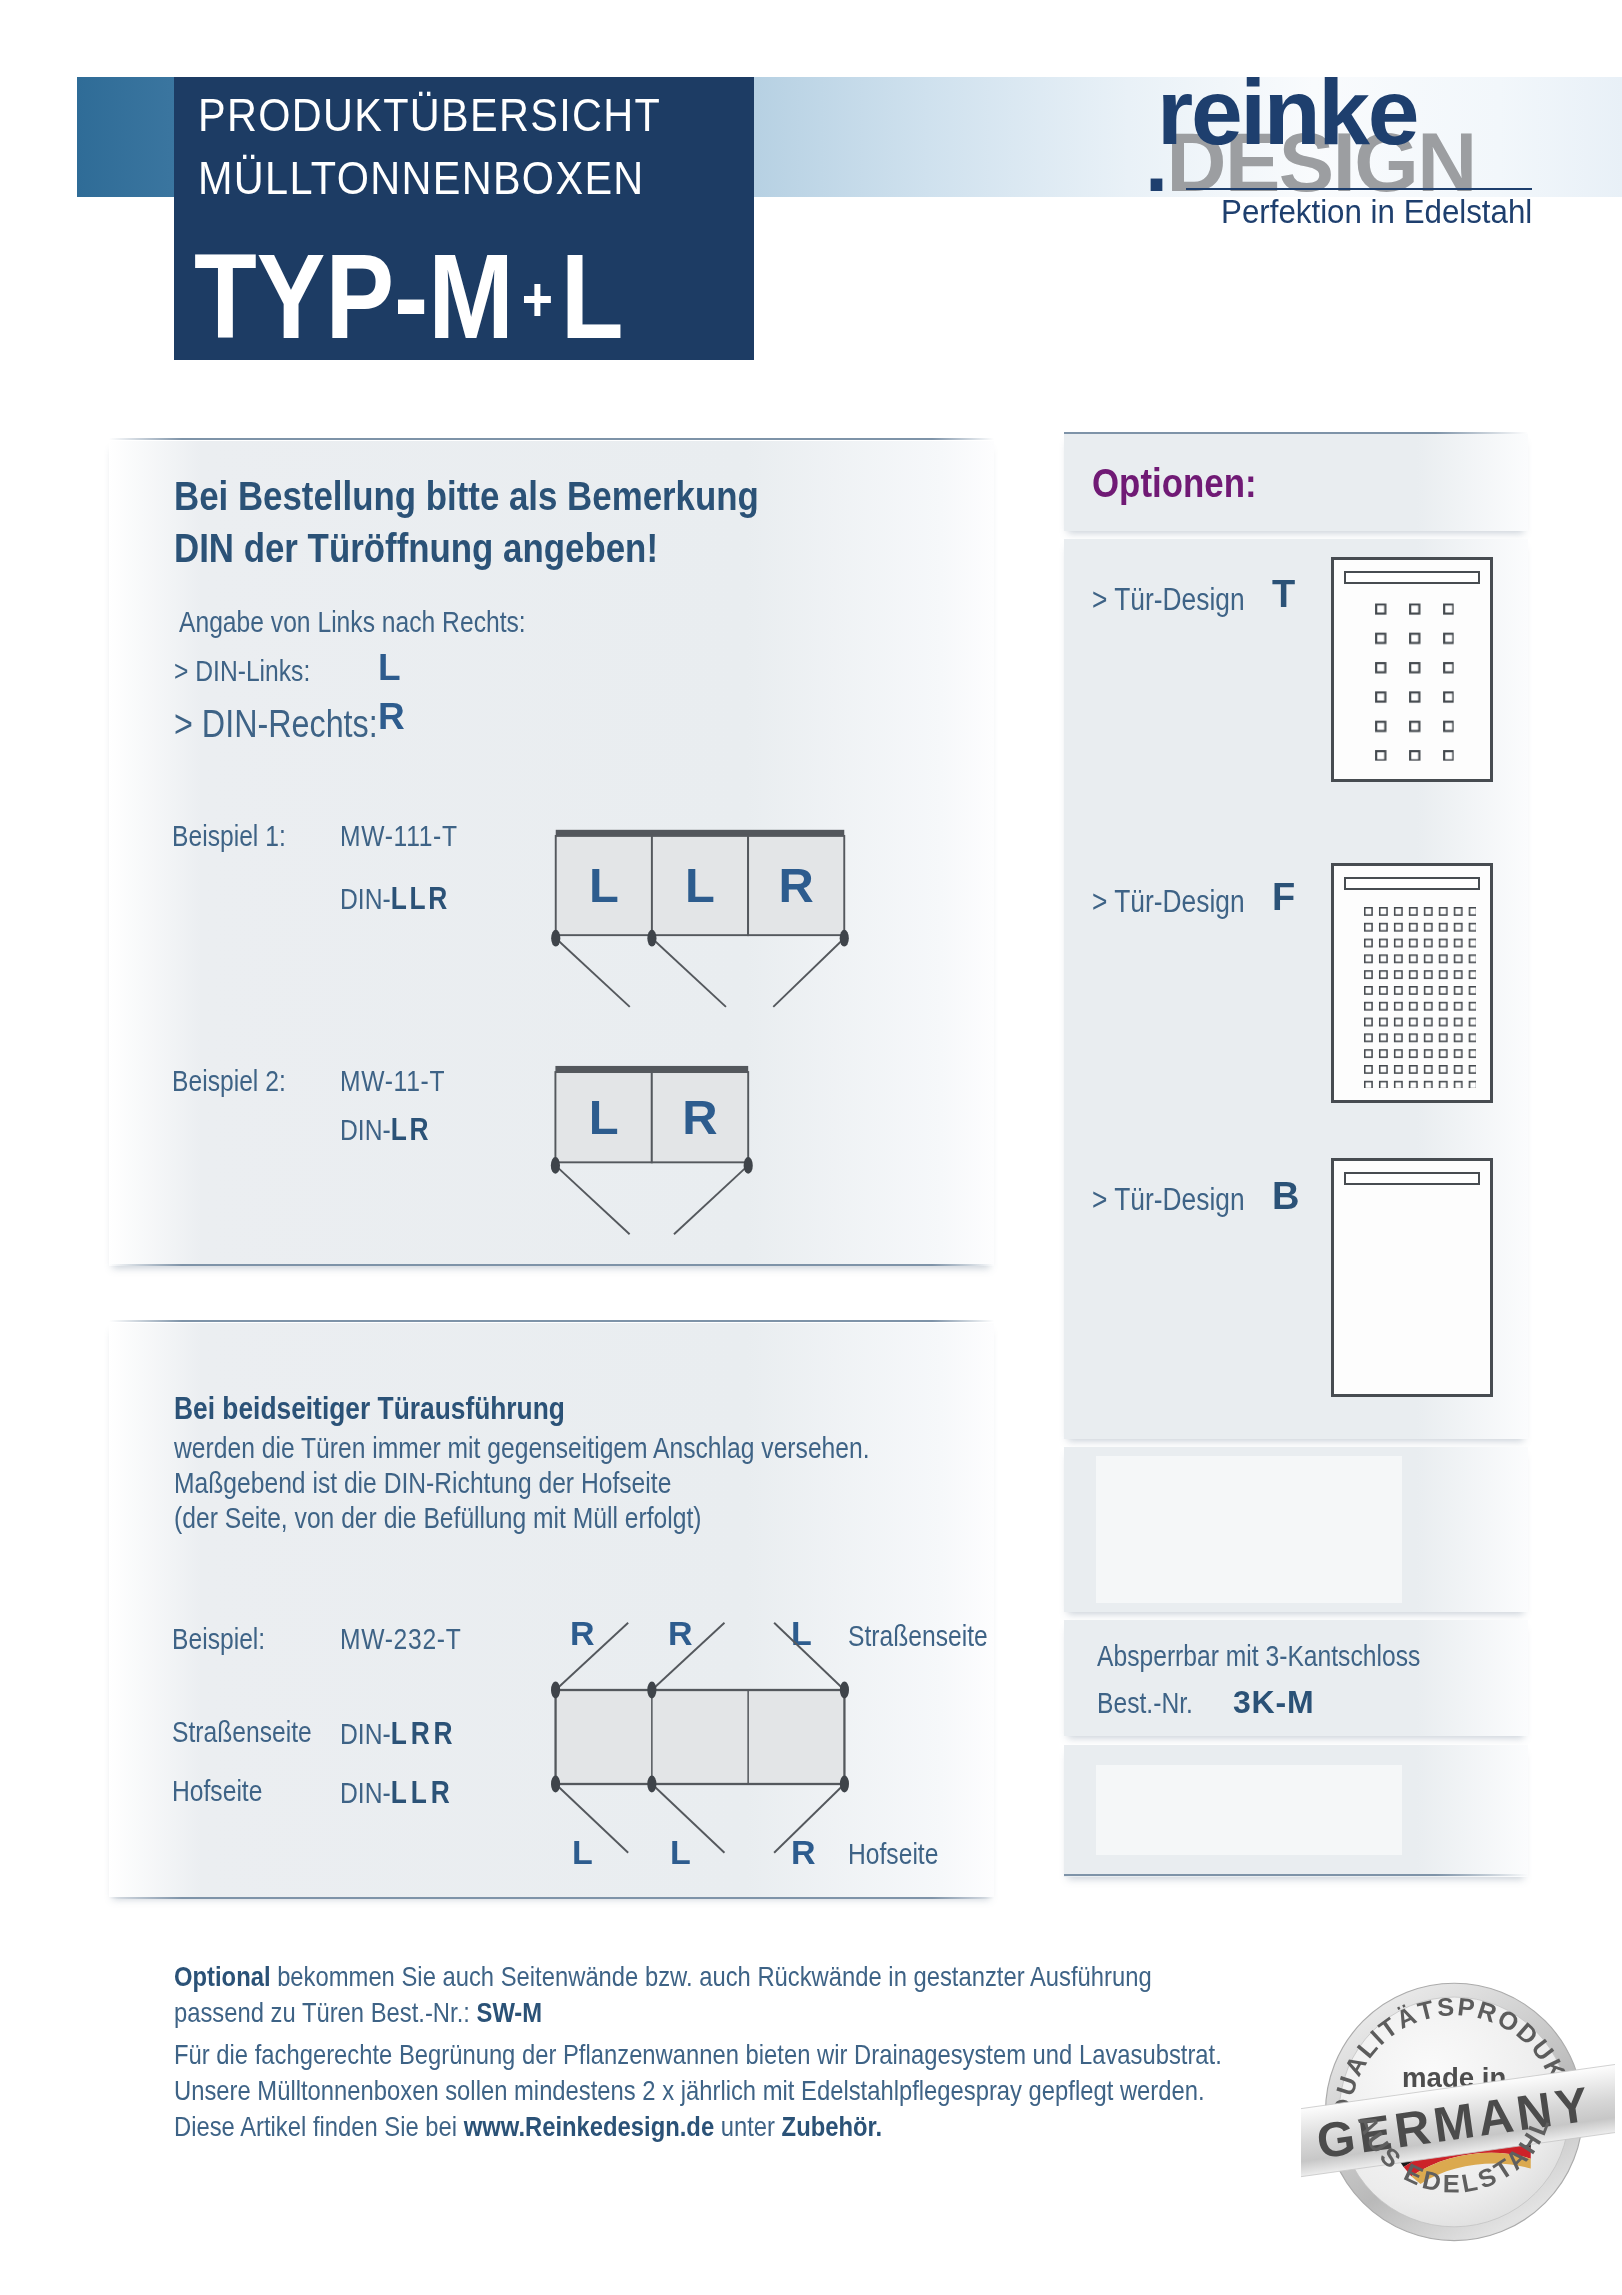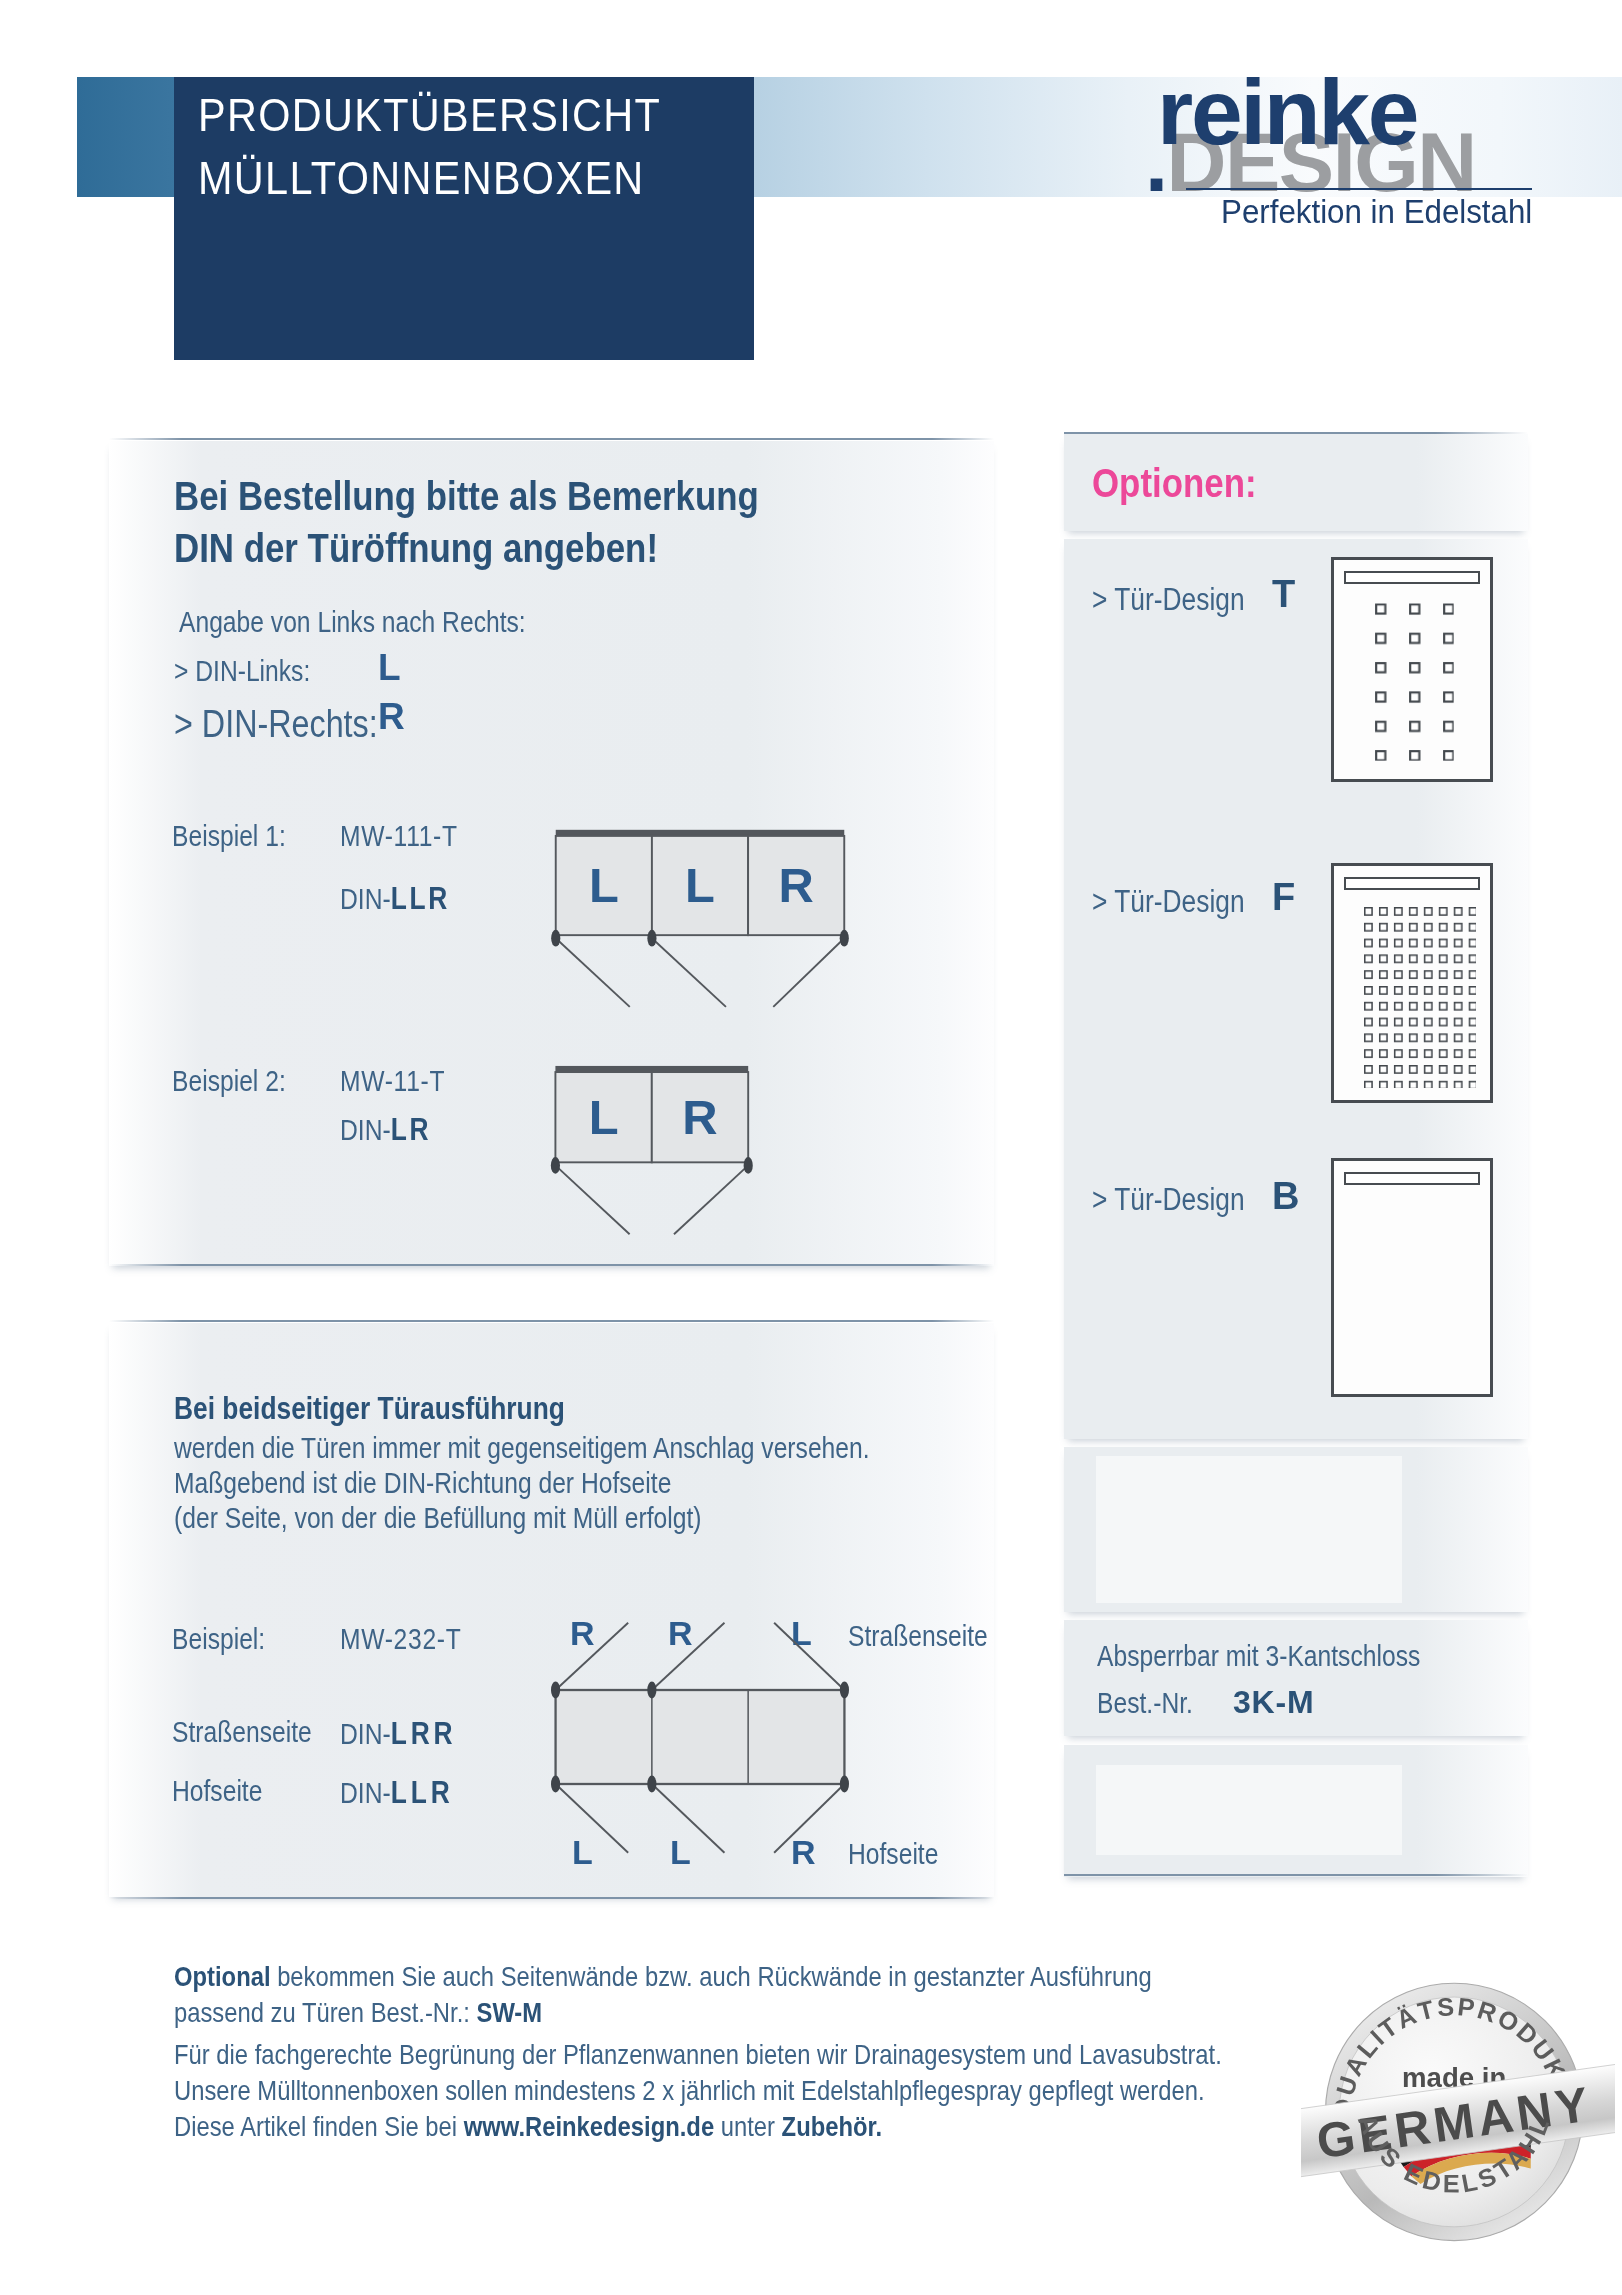--- a/index.html
+++ b/index.html
@@ -32,20 +32,25 @@
   <div class="abs" style="left:77px;top:77px;width:1546px;height:120px;
               background:linear-gradient(90deg,#2f6c97 0%,#3a759f 6%,#8fb4cf 30%,#b7d1e3 44%,#cfe1ee 55%,#e9f1f7 68%,#f9fbfd 80%,#f2f7fb 92%,#e8f0f7 100%);"></div>
 
   <div class="abs" style="left:174px;top:77px;width:580px;height:283px;background:#1d3c64;">
     <div class="t" style="left:24px;top:78px;font-size:46px;color:#ffffff;letter-spacing:1.5px;">
       <span class="cx9">MÜLLTONNENBOXEN</span>
     </div>
     <div class="t" style="left:24px;top:15.3px;font-size:46px;color:#ffffff;letter-spacing:1.5px;">
       <span class="cx9">PRODUKTÜBERSICHT</span>
     </div>
+    <div class="t" style="left:20px;top:159px;font-size:121px;font-weight:bold;color:#ffffff;">
+      <span class="cx" style="transform-origin:0 50%;">
+        <span>TYP-M</span><span style="font-size:63px;position:relative;top:-17px;margin:0 9.2px;">+</span><span>L</span>
+      </span>
+    </div>
   </div>
 
   <div class="t" style="left:1157px;top:66px;font-size:93px;font-weight:bold;letter-spacing:-2.3px;color:#1e3f6e;z-index:3;"><span>reinke</span></div>
   <div class="t" style="left:1145px;top:121px;font-size:83px;font-weight:bold;letter-spacing:-1.5px;color:#9c9ea1;z-index:2;text-align:right;">
     <span style="color:#1e3f6e;">.</span><span>DESIGN</span>
   </div>
   <div class="abs" style="left:1186px;top:188px;width:346px;height:2.3px;background:#1e3f6e;z-index:3;"></div>
   <div class="t" style="left:1178px;top:194px;width:354px;text-align:right;font-size:34px;color:#1e3f6e;z-index:3;">
     <span class="cxr">Perfektion in Edelstahl</span>
   </div>
@@ -146,21 +151,21 @@
     <ellipse cx="11" cy="106" rx="6" ry="11" fill="#3f444a"></ellipse>
     <ellipse cx="137" cy="106" rx="6" ry="11" fill="#3f444a"></ellipse>
     <ellipse cx="389" cy="106" rx="6" ry="11" fill="#3f444a"></ellipse>
     <ellipse cx="11" cy="229" rx="6" ry="11" fill="#3f444a"></ellipse>
     <ellipse cx="137" cy="229" rx="6" ry="11" fill="#3f444a"></ellipse>
     <ellipse cx="389" cy="229" rx="6" ry="11" fill="#3f444a"></ellipse>
   </svg>
 
   <div class="hline hlineR" style="left:1064px;top:432px;width:464px;"></div>
   <div class="panel panelR" style="left:1064px;top:434px;width:464px;height:97px;"></div>
-  <div class="t" style="left:1092px;top:463px;font-size:41px;font-weight:bold;color:#ec4899;">
+  <div class="t" style="left:1092px;top:463px;font-size:41px;font-weight:bold;color:#701a75;">
     <span class="cx">Optionen:</span></div>
 
   <div class="panel panelR" style="left:1064px;top:539px;width:464px;height:900px;"></div>
 
   <div class="t body" style="left:1092px;top:584px;font-size:31px;"><span class="cx">&gt; Tür-Design</span></div>
   <div class="t navy" style="left:1272px;top:575px;font-size:38px;font-weight:bold;">T</div>
   <div class="door" style="left:1331px;top:557px;width:162px;height:225px;"></div>
   <div class="handle" style="left:1344px;top:571px;width:136px;height:13px;"></div>
   <svg class="abs" style="left:1375px;top:603px;" width="81" height="158" viewBox="0 0 106 206">
     <defs>

